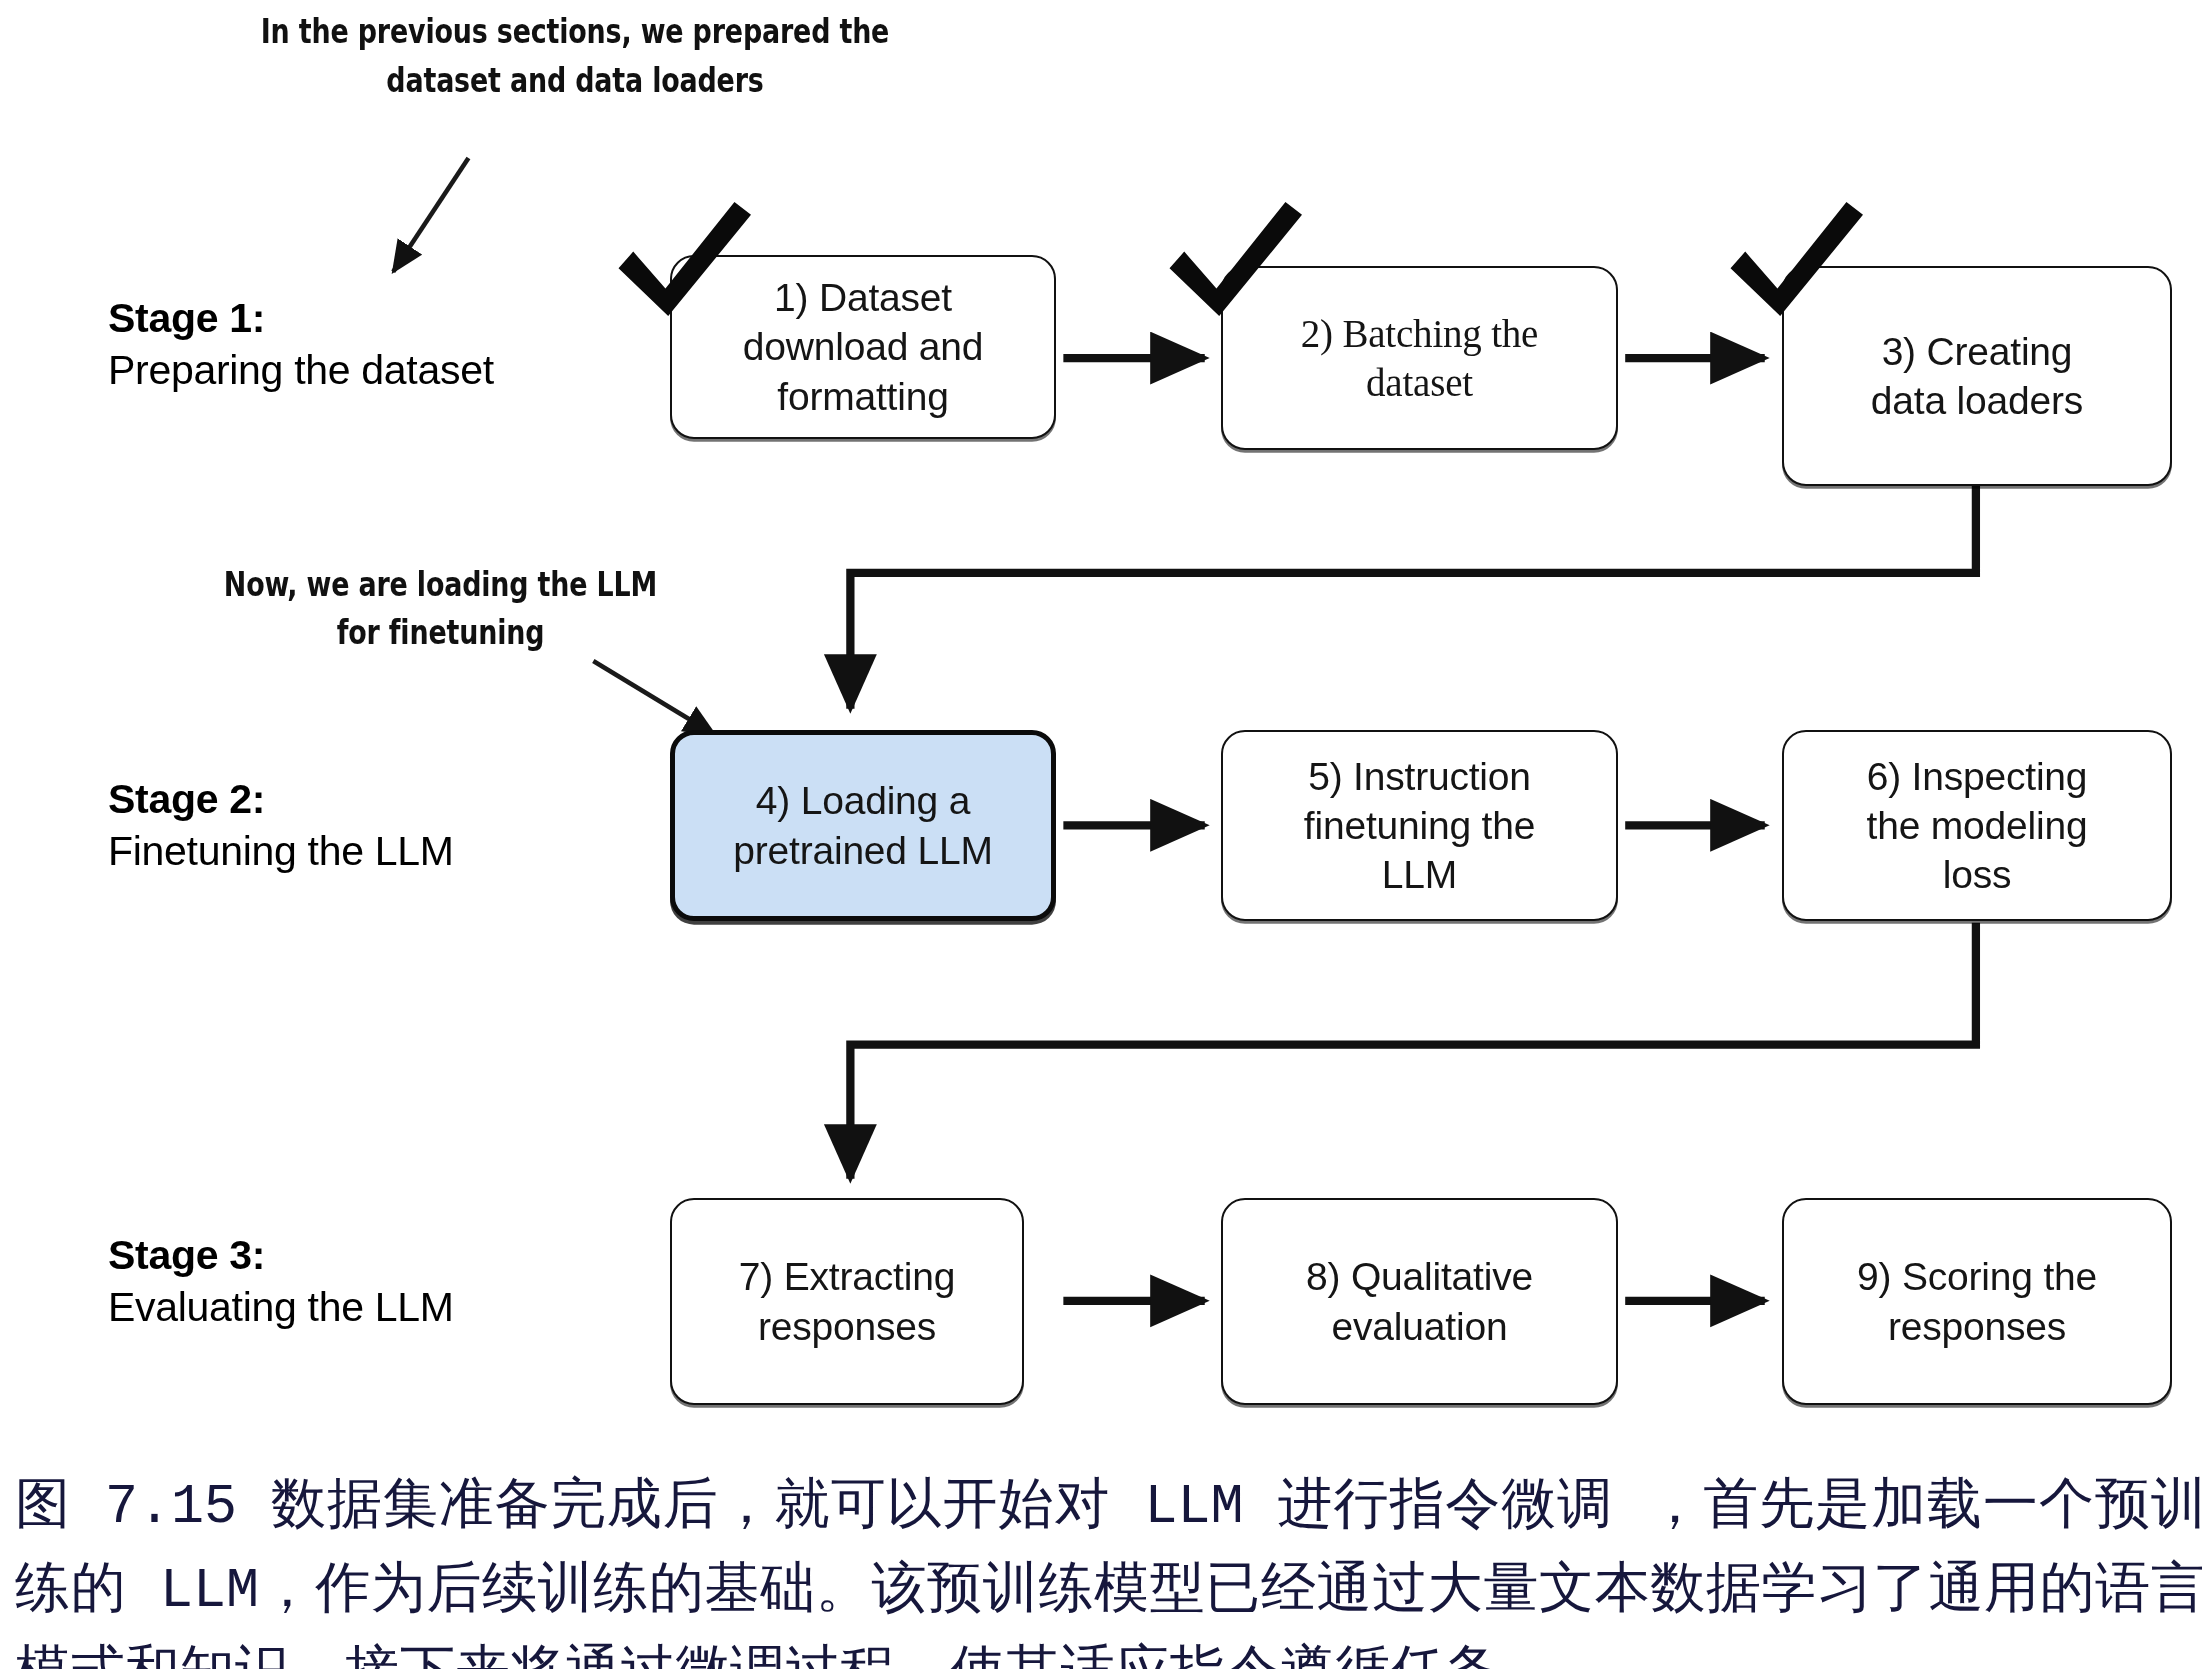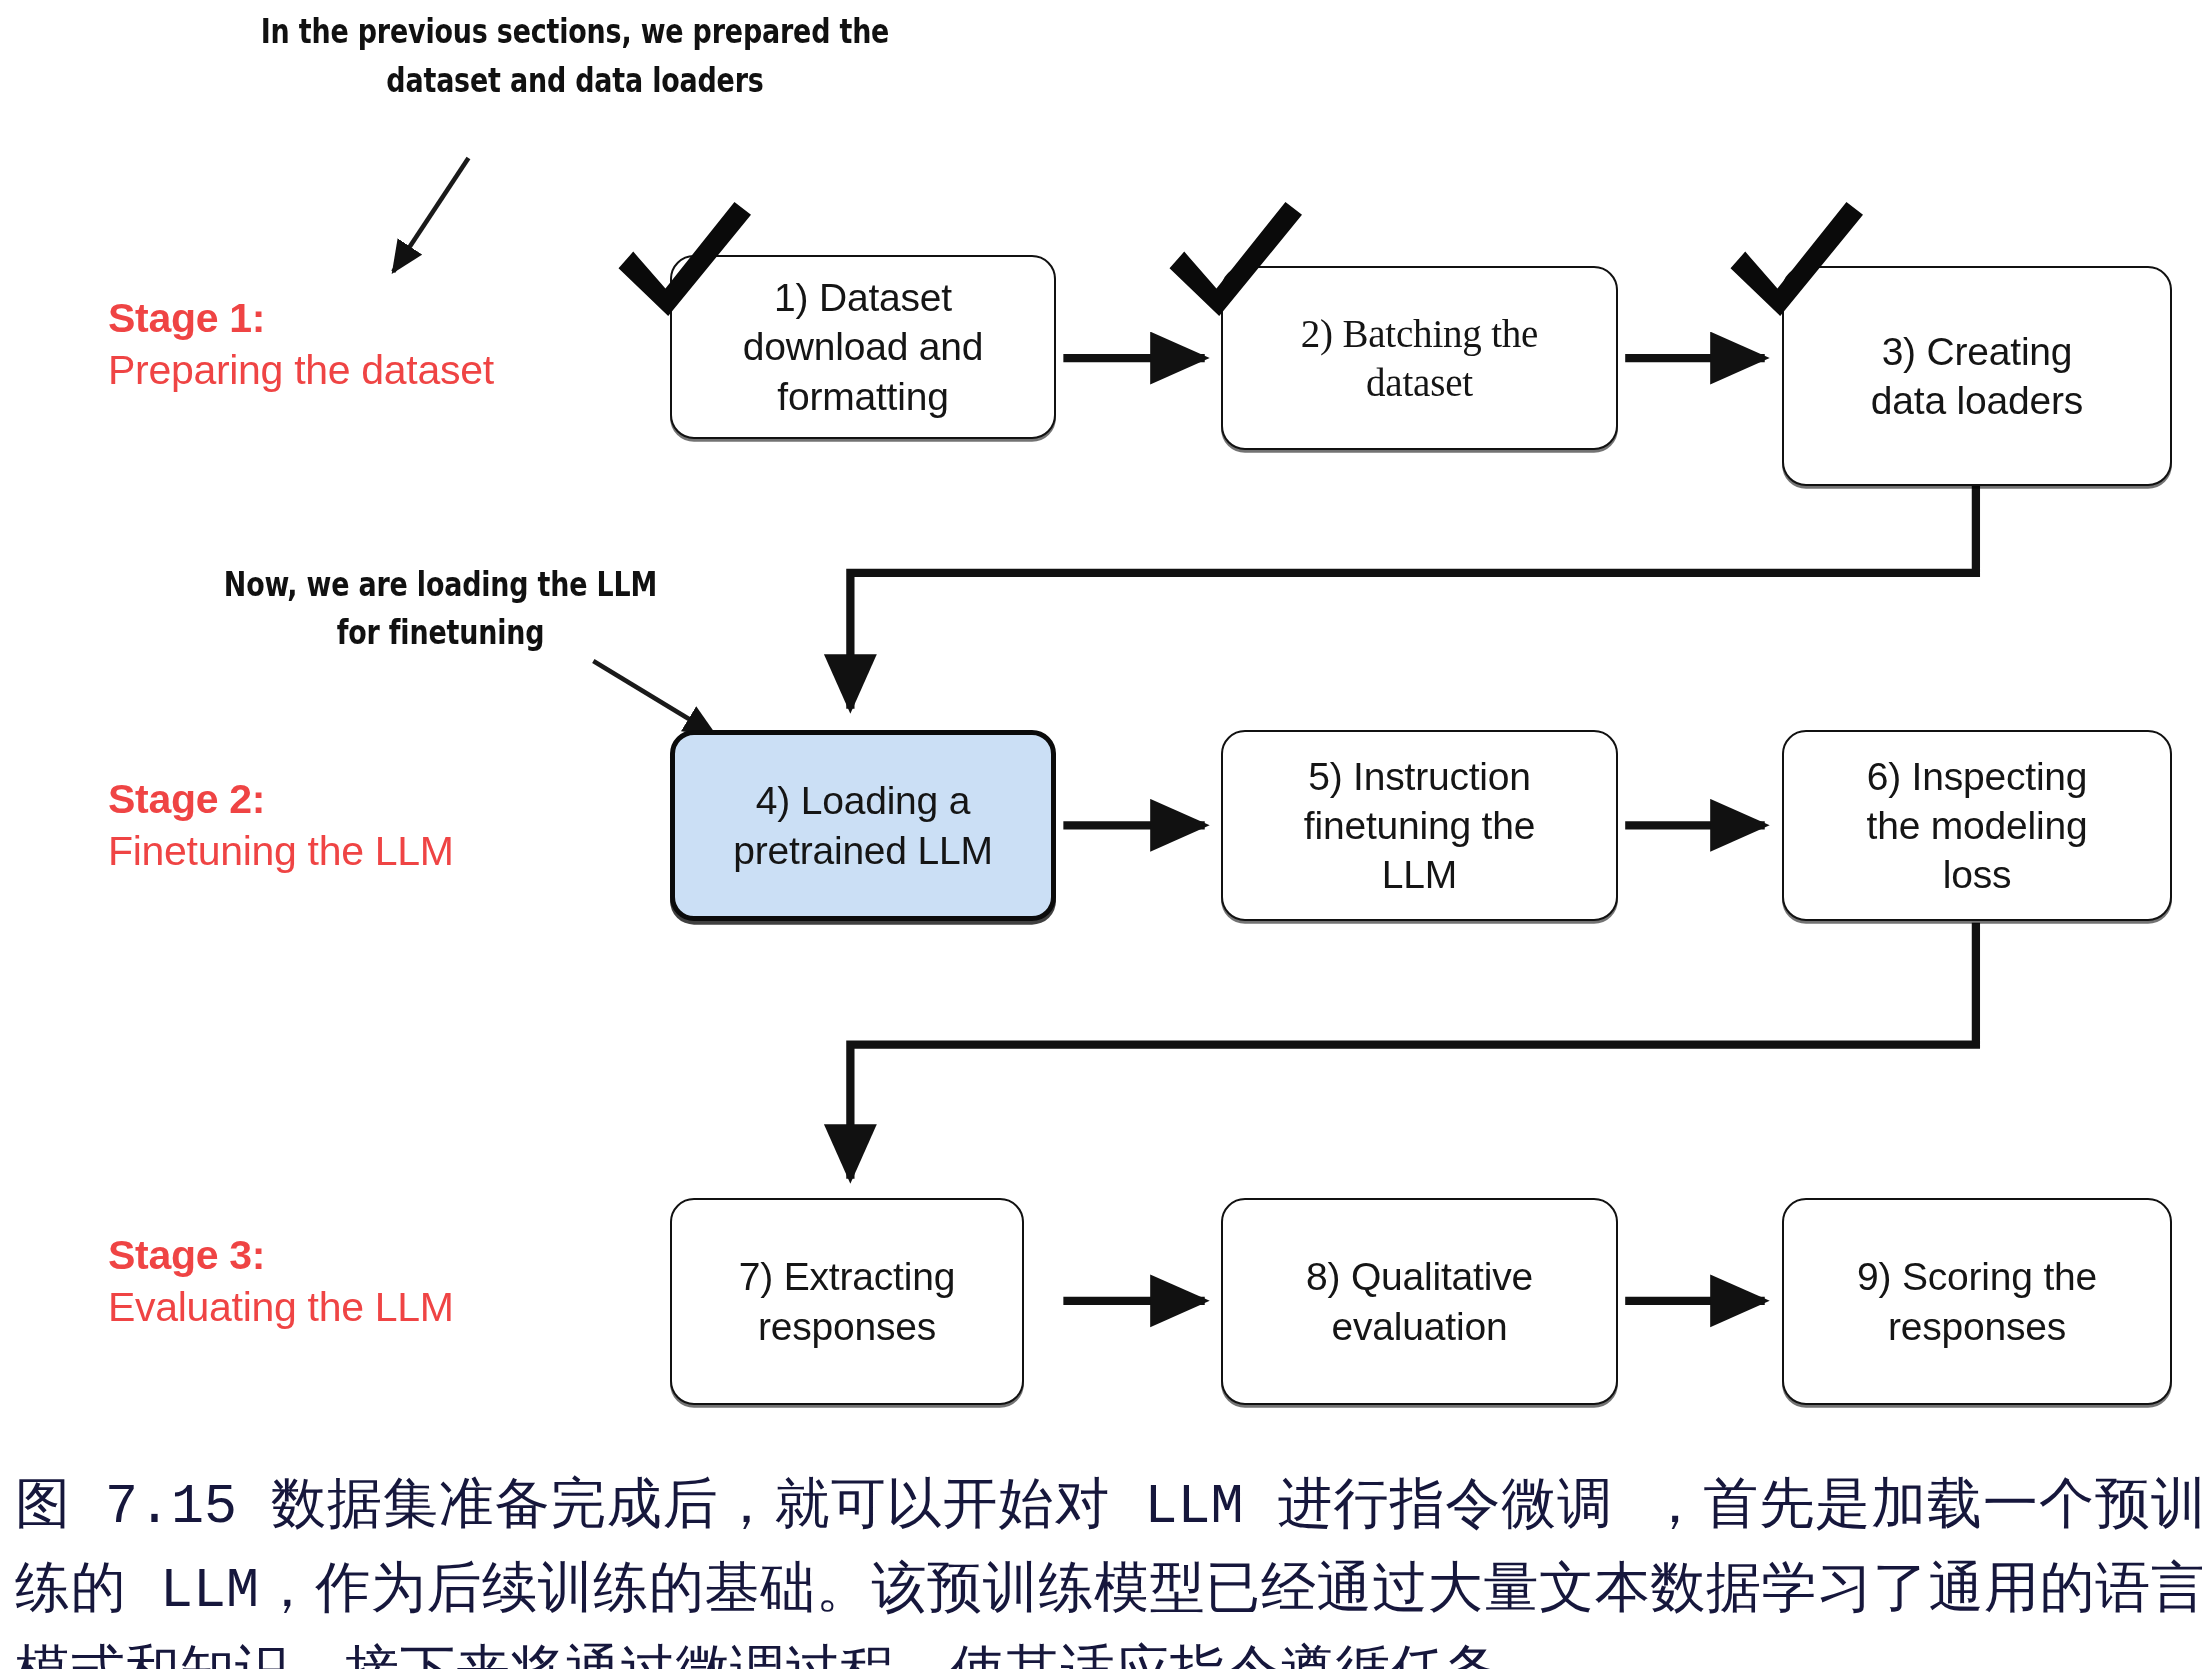--- a/index.html
+++ b/index.html
@@ -38,21 +38,21 @@
     transform: scaleX(0.88);
     transform-origin: center top;
     white-space: pre-line;
   }
   #annot-sections { left: 162px; top: 7.3px; width: 826px; }
   #annot-loading  { left: 119px; top: 560px; width: 643px; }
 
   
   .stage {
     position: absolute;
-    color: #ef4444;
+    color: #000000;
     width: 569px;
   }
   .stage .stage-title {
     font-size: 41px;
     font-weight: 700;
     line-height: 1.28;
     letter-spacing: -0.3px;
   }
   .stage .stage-sub {
     font-size: 41px;

